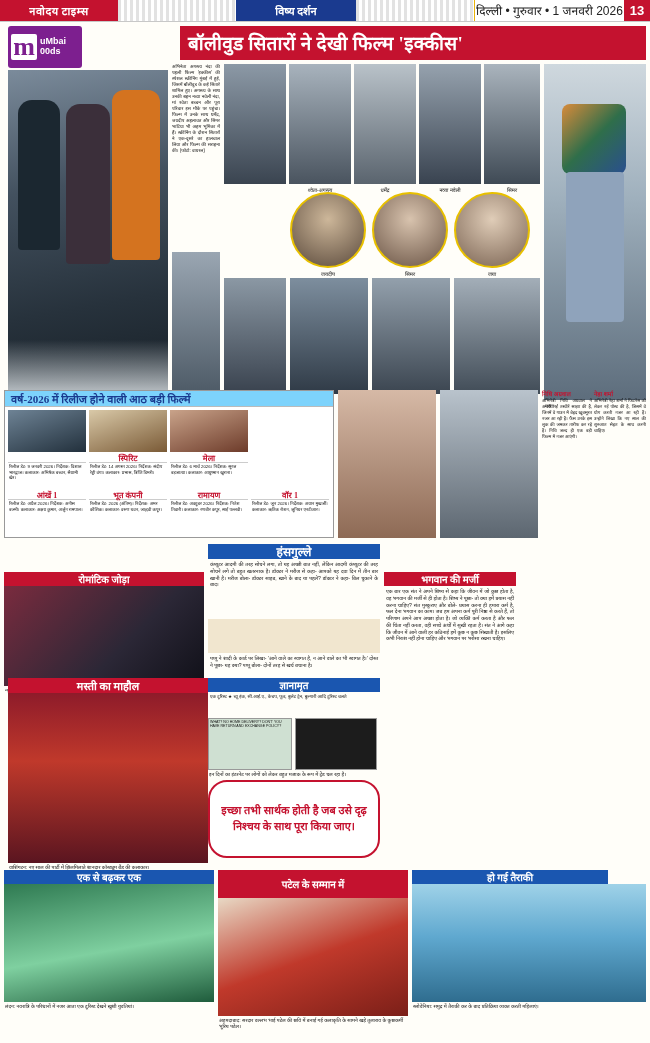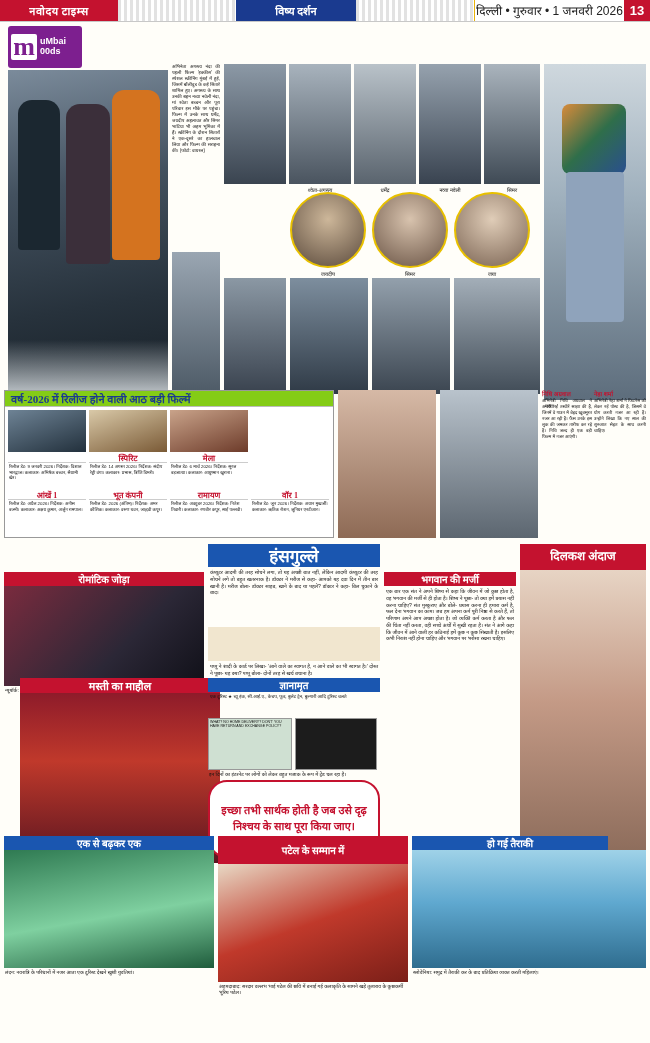--- a/index.html
+++ b/index.html
@@ -87,21 +87,21 @@
 
   .circle-photo {
     position:absolute; border-radius:50%; border:2px solid #e8c000;
     overflow:hidden;
   }
 
   
   .films { position:absolute; left:4px; top:390px; width:330px; height:148px;
            border:1px solid #999; background:#fff; }
   .films-title {
-    height:16px; background:#84cc16; color:#1a3a8f; font-weight:bold;
+    height:16px; background:#7dd3fc; color:#1a3a8f; font-weight:bold;
     font-family:"Liberation Serif",serif; font-size:11px;
     display:flex; align-items:center; padding-left:6px;
     border-bottom:1px solid #bbb;
   }
   .film-cell { position:absolute; width:78px; }
   .film-img { width:78px; height:42px; }
   .film-name {
     height:11px; color:#c4122f; font-weight:bold; font-size:8px;
     font-family:"Liberation Serif",serif; display:flex; align-items:center;
     justify-content:center; border-bottom:1px solid #ccc;
@@ -110,24 +110,24 @@
 
   
   .celeb-block { position:absolute; left:338px; top:390px; width:308px; height:148px; }
 
   
   .romantic { position:absolute; left:4px; top:572px; width:200px; height:130px; }
   .hasya { position:absolute; left:208px; top:544px; width:172px; height:130px; }
   .bhagwan { position:absolute; left:384px; top:572px; width:132px; height:232px; }
   .dilkash { position:absolute; left:520px; top:544px; width:126px; height:338px; }
 
-  .masti { position:absolute; left:20px; top:678px; width:200px; height:200px; }
+  .masti { position:absolute; left:8px; top:678px; width:200px; height:200px; }
   .gyan { position:absolute; left:208px; top:678px; width:172px; height:200px; }
 
-  .bottom-row { position:absolute; left:4px; top:836px; width:642px; height:155px; }
+  .bottom-row { position:absolute; left:4px; top:870px; width:642px; height:155px; }
 
   .band {
     color:#fff; font-weight:bold; font-family:"Liberation Serif",serif;
     display:flex; align-items:center; justify-content:center;
   }
   .quote-box {
     background:#fff; border:2px solid #c4122f; color:#c4122f;
     font-family:"Liberation Serif",serif; font-weight:bold;
     font-size:11px; line-height:1.45; text-align:center;
     display:flex; align-items:center; justify-content:center; padding:4px;
@@ -154,20 +154,21 @@
   <div class="lead">
 
     <div class="lead-badge">
       <div class="m">m</div>
       <div class="t">
         <div>uMbai</div>
         <div>00ds</div>
       </div>
     </div>
 
+    <div class="lead-hl">बॉलीवुड सितारों ने देखी फिल्म 'इक्कीस'</div>
 
     <div class="photo lead-left-photo" style="background:linear-gradient(170deg,#7b8b9b 0%,#43515f 35%,#27323c 70%,#161e25 100%);">
       <div style="position:absolute;left:10px;top:30px;width:42px;height:150px;background:#1b2730;border-radius:14px 14px 4px 4px;"></div>
       <div style="position:absolute;left:58px;top:34px;width:44px;height:160px;background:#3b2f3a;border-radius:14px 14px 4px 4px;"></div>
       <div style="position:absolute;left:104px;top:20px;width:48px;height:170px;background:#d4731f;border-radius:12px 12px 4px 4px;"></div>
       <div style="position:absolute;left:0;bottom:0;width:100%;height:60px;background:linear-gradient(180deg,rgba(255,255,255,0),#cfd5d9);"></div>
     </div>
     <div class="cap" style="position:absolute;left:4px;top:378px;width:50px;">ज़रा</div>
     <div class="cap" style="position:absolute;left:58px;top:378px;width:50px;">राहुल</div>
     <div class="cap" style="position:absolute;left:112px;top:378px;width:54px;">अभिषेक</div>
@@ -261,36 +262,31 @@
     </div>
   </div>
 
   <div class="romantic">
     <div class="band" style="height:14px;background:#c4122f;font-size:10px;">रोमांटिक जोड़ा</div>
     <div class="photo" style="width:200px;height:100px;background:linear-gradient(135deg,#7a2b3e,#2b2736 60%,#101018);"></div>
     <div class="footer-cap">न्यूयॉर्क: नए साल के जश्न के दौरान एक-दूसरे को चूमता जोड़ा।</div>
   </div>
 
   <div class="hasya">
-    <div class="band" style="height:23px;background:#1a56b0;font-size:17px;">हंसगुल्ले</div>
+    <div class="band" style="height:15px;background:#1a56b0;font-size:12px;">हंसगुल्ले</div>
     <div class="body-text" style="padding:2px;height:60px;overflow:hidden;">कंप्यूटर आदमी की तरह सोचने लगा, तो यह अच्छी बात नहीं, लेकिन आदमी कंप्यूटर की तरह सोचने लगे तो बहुत खतरनाक है। डॉक्टर ने मरीज से कहा- आपको यह दवा दिन में तीन बार खानी है। मरीज बोला- डॉक्टर साहब, खाने के बाद या पहले? डॉक्टर ने कहा- बिल चुकाने के बाद।</div>
     <div class="photo" style="width:172px;height:34px;background:#f1e6cf;"></div>
     <div class="body-text" style="padding:2px;">पप्पू ने शादी के कार्ड पर लिखा- 'आने वाले का स्वागत है, न आने वाले का भी स्वागत है।' दोस्त ने पूछा- यह क्या? पप्पू बोला- दोनों तरह से खर्च बचाना है।</div>
   </div>
 
   <div class="bhagwan">
     <div class="band" style="height:14px;background:#c4122f;font-size:10px;">भगवान की मर्जी</div>
     <div class="body-text" style="padding:2px;height:214px;overflow:hidden;">एक बार एक संत ने अपने शिष्य से कहा कि जीवन में जो कुछ होता है, वह भगवान की मर्जी से ही होता है। शिष्य ने पूछा- तो क्या हमें प्रयास नहीं करना चाहिए? संत मुस्कुराए और बोले- प्रयास करना ही हमारा कर्म है, फल देना भगवान का काम। जब हम अपना कर्म पूरी निष्ठा से करते हैं, तो परिणाम अपने आप अच्छा होता है। जो व्यक्ति कर्म करता है और फल की चिंता नहीं करता, वही सच्चे अर्थों में सुखी रहता है। संत ने आगे कहा कि जीवन में आने वाली हर कठिनाई हमें कुछ न कुछ सिखाती है। इसलिए कभी निराश नहीं होना चाहिए और भगवान पर भरोसा रखना चाहिए।</div>
   </div>
 
-  <div class="dilkash">
-    <div class="band" style="height:26px;background:#c4122f;font-size:12px;line-height:1.1;text-align:center;">दिलकश अंदाज</div>
-    <div class="photo" style="width:126px;height:292px;background:linear-gradient(180deg,#e7d4c4 0%,#c49a86 45%,#8a6a59 100%);"></div>
-    <div class="footer-cap">न्यूयॉर्क: दिलकश अंदाज में सबका ध्यान अपनी ओर खींचती मंडल।</div>
-  </div>
 
   <div class="masti">
     <div class="band" style="height:15px;background:#c4122f;font-size:11px;">मस्ती का माहौल</div>
     <div class="photo" style="width:200px;height:170px;background:linear-gradient(180deg,#8e1b2a 0%,#c0392b 40%,#5a1520 100%);"></div>
     <div class="footer-cap">वाशिंगटन: नए साल की पार्टी में झिलमिलाते शानदार कॉस्ट्यूम बैंड की कलाकार।</div>
   </div>
 
   <div class="gyan">
     <div class="band" style="height:14px;background:#1a56b0;font-size:10px;">ज्ञानामृत</div>
     <div class="body-text" style="padding:2px;height:26px;overflow:hidden;font-size:4.6px;">एक टूरिस्ट ★ च्यू इंक, सी.आई.ए., केचप, फूड, बुलेट ट्रेन, बुल्गारी आदि टूरिस्ट चलते</div>

